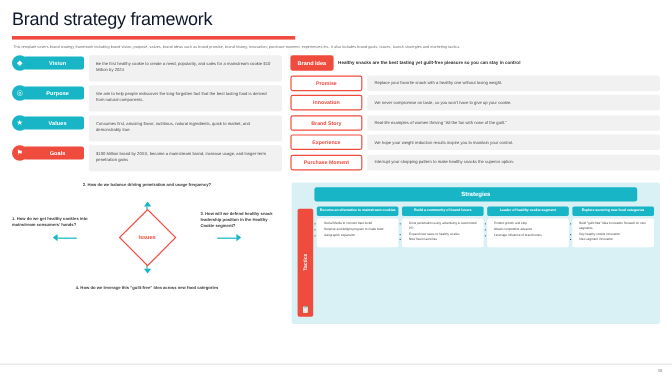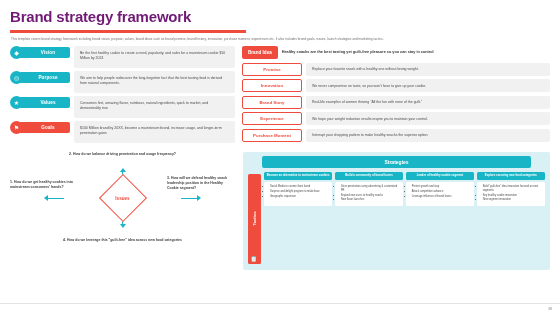--- a/index.html
+++ b/index.html
@@ -5,21 +5,21 @@
   * { box-sizing: border-box; }
   html, body { margin:0; padding:0; }
   body {
     width:560px; height:315px; background:#ffffff;
     font-family:"Liberation Sans", sans-serif;
     color:#3c3c3c; overflow:hidden; position:relative;
   }
   
   .title-row { padding:8px 10px 2px 10px; display:flex; align-items:center; }
   .title {
-    font-size:15px; font-weight:bold; color:#701a75; letter-spacing:-0.2px;
+    font-size:15px; font-weight:normal; color:#0f172a; letter-spacing:-0.2px;
   }
   .title-rule {
     height:3px; background:#f04c3e; margin:3px 10px 0 10px; width:236px;
   }
   .subtitle {
     font-size:3.1px; line-height:4.6px; color:#6c6c6c;
     padding:4px 12px 0 11px; letter-spacing:0.05px;
   }
   
   .cols { display:flex; padding:4px 10px 0 10px; gap:7px; }

